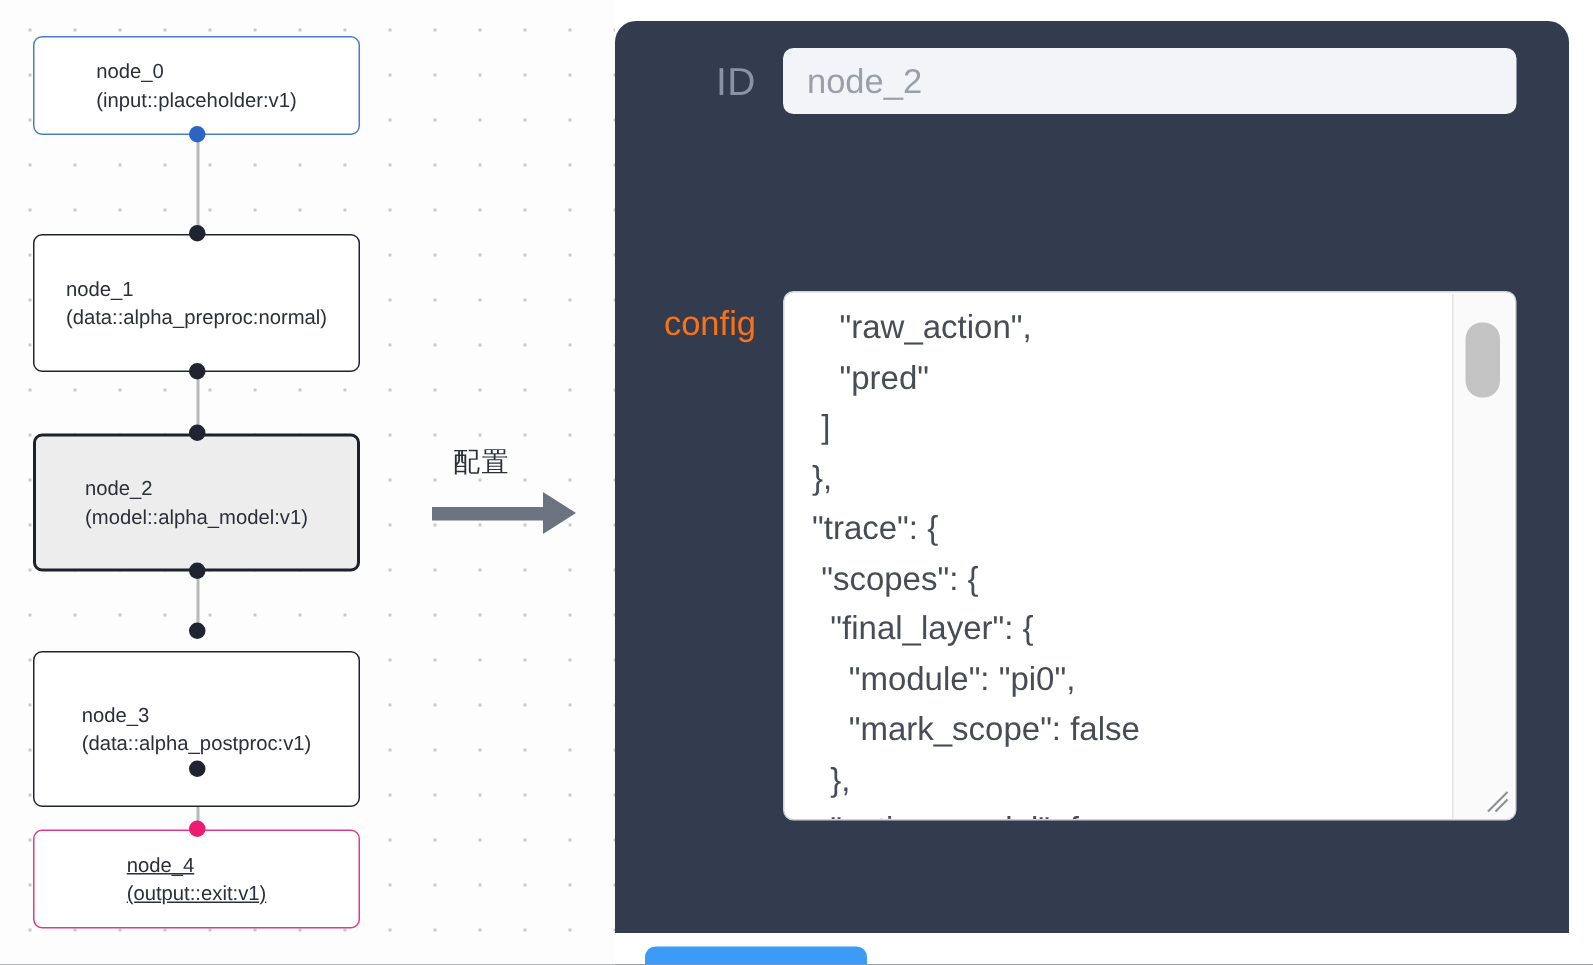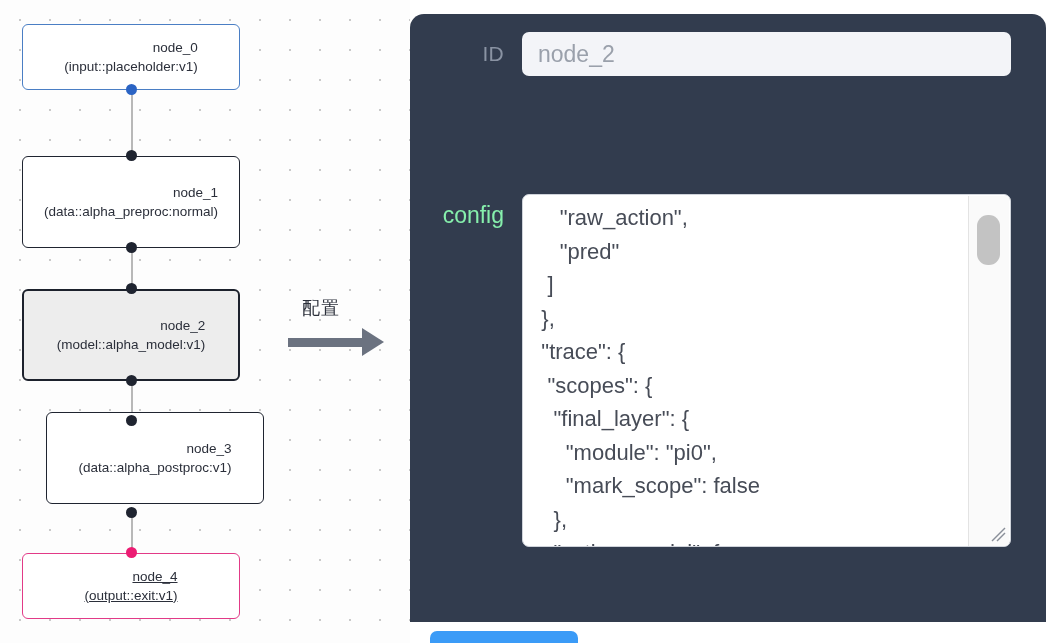--- a/index.html
+++ b/index.html
@@ -31,21 +31,21 @@
   .edge{
     position:absolute;width:2px;background:#b8b8b8;left:131px;
   }
   .node{
     position:absolute;left:22px;width:218px;
     box-sizing:border-box;
     background:#ffffff;
     border:1.6px solid #1f2430;
     border-radius:6px;
     display:flex;align-items:center;justify-content:center;
-    text-align:right;
+    text-align:left;
     font-size:13.5px;line-height:19px;color:#2b2f3a;
     padding:4px 24px;
     z-index:3;
   }
   .node .nlabel{white-space:pre-line;}
   .node.start{border-color:#4a7ec4;border-width:1.4px;}
   .node.selected{background:#ededed;border-color:#1c212c;border-width:2.2px;}
   .node.end{border-color:#e23a87;border-width:1.6px;text-decoration:underline;}
 
   .port{
@@ -77,41 +77,41 @@
   }
   #panel-watermark{
     position:absolute;left:40px;top:90px;width:660px;
     transform:rotate(-28deg);
     font-size:44px;color:rgba(255,255,255,.035);
     letter-spacing:3px;white-space:nowrap;pointer-events:none;user-select:none;
   }
 
   .field-row{position:absolute;display:flex;align-items:center;}
   .field-label{
-    color:#8a93a3;font-size:21px;text-align:right;
+    color:#8a93a3;font-size:26px;text-align:right;
     width:100px;padding-right:18px;box-sizing:border-box;
     letter-spacing:.3px;
   }
   .field-input{
     box-sizing:border-box;
     background:#f3f4f8;border:none;border-radius:7px;
     color:#9aa0ab;font-size:23px;
     padding:0 16px;
     font-family:"Liberation Sans","DejaVu Sans",sans-serif;
     outline:none;
   }
 
   #row-id{left:12px;top:18px;}
   #row-id .field-input{width:489px;height:44px;line-height:44px;}
   #row-type{left:12px;top:96px;}
   #row-type .field-input{width:489px;height:42px;line-height:42px;}
 
   #row-config{position:absolute;left:12px;top:180px;display:flex;}
   #config-label{
-    color:#86efac;font-size:23px;text-align:right;
+    color:#f97316;font-size:23px;text-align:right;
     width:100px;padding-right:18px;box-sizing:border-box;padding-top:8px;
   }
   #config-wrap{position:relative;width:489px;height:353px;}
   #config-area{
     box-sizing:border-box;
     width:489px;height:353px;
     background:#ffffff;border:1px solid #cfd3da;border-radius:7px;
     overflow:hidden;position:relative;
   }
   #config-text{
@@ -162,21 +162,21 @@
 (input::placeholder:v1)</span>
       </div>
       <div class="node" style="top: 156px; height: 92px;">
         <span class="nlabel">node_1
 (data::alpha_preproc:normal)</span>
       </div>
       <div class="node selected" style="top: 289px; height: 92px;">
         <span class="nlabel">node_2
 (model::alpha_model:v1)</span>
       </div>
-      <div class="node" style="top: 412px; height: 92px; margin-left: 24px;">
+      <div class="node" style="top: 434px; height: 104px;">
         <span class="nlabel">node_3
 (data::alpha_postproc:v1)</span>
       </div>
       <div class="node end" style="top: 553px; height: 66px;">
         <span class="nlabel">node_4
 (output::exit:v1)</span>
       </div>
     </div>
   <div id="ports-layer">
       <div class="port blue" style="top: 84px;"></div>

